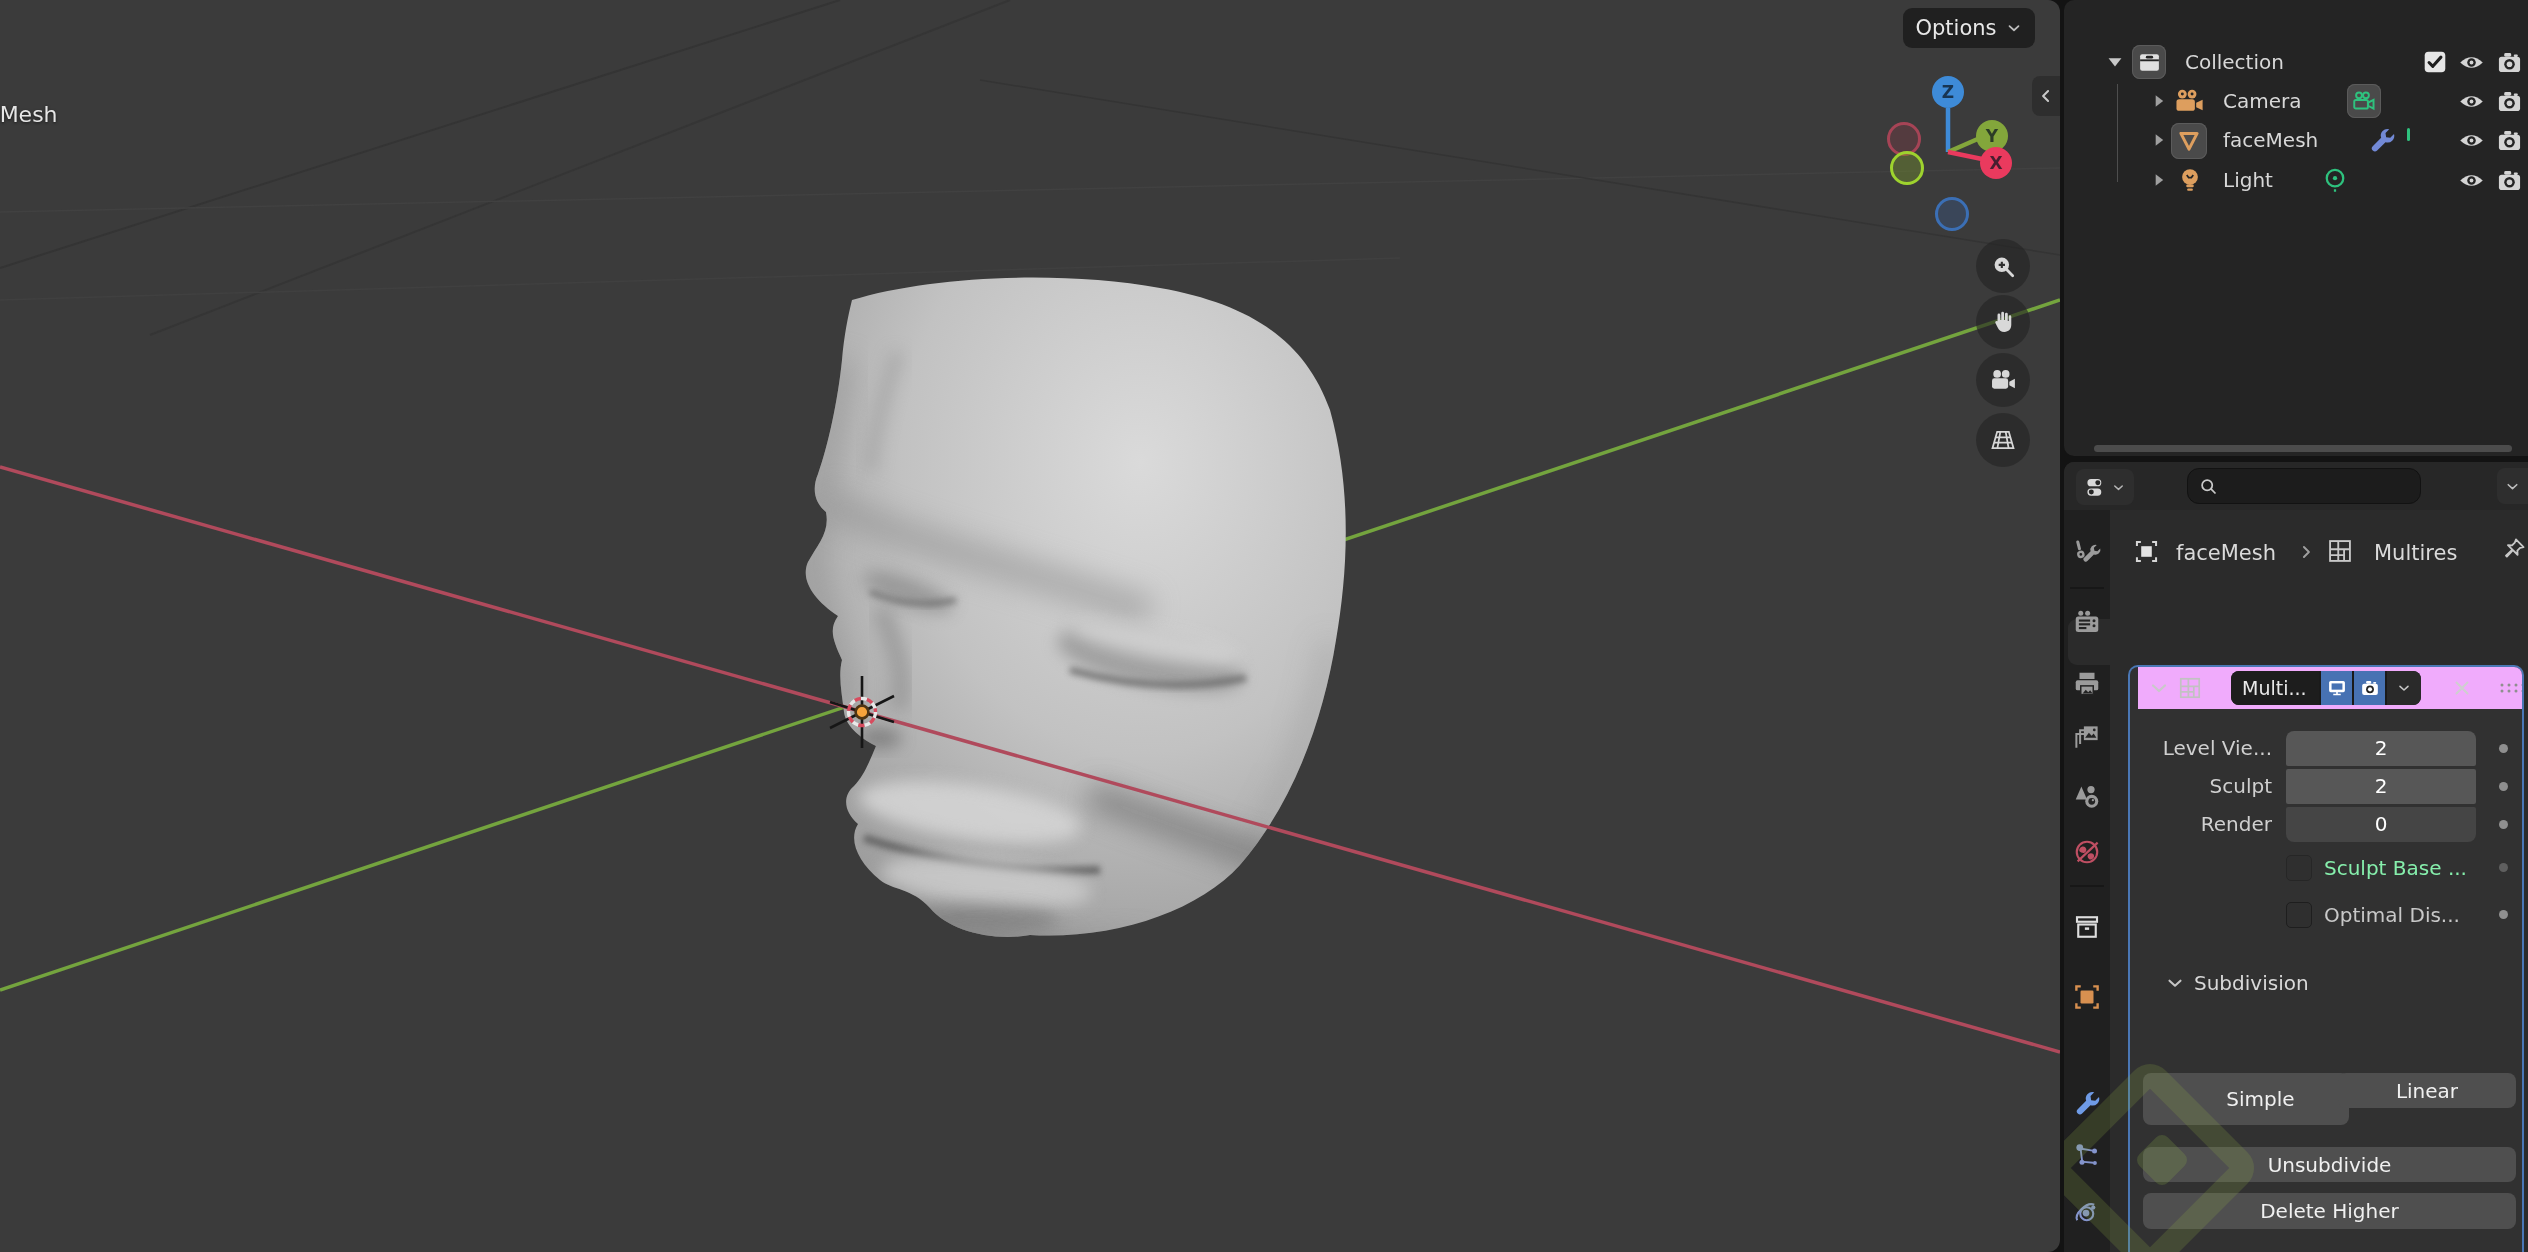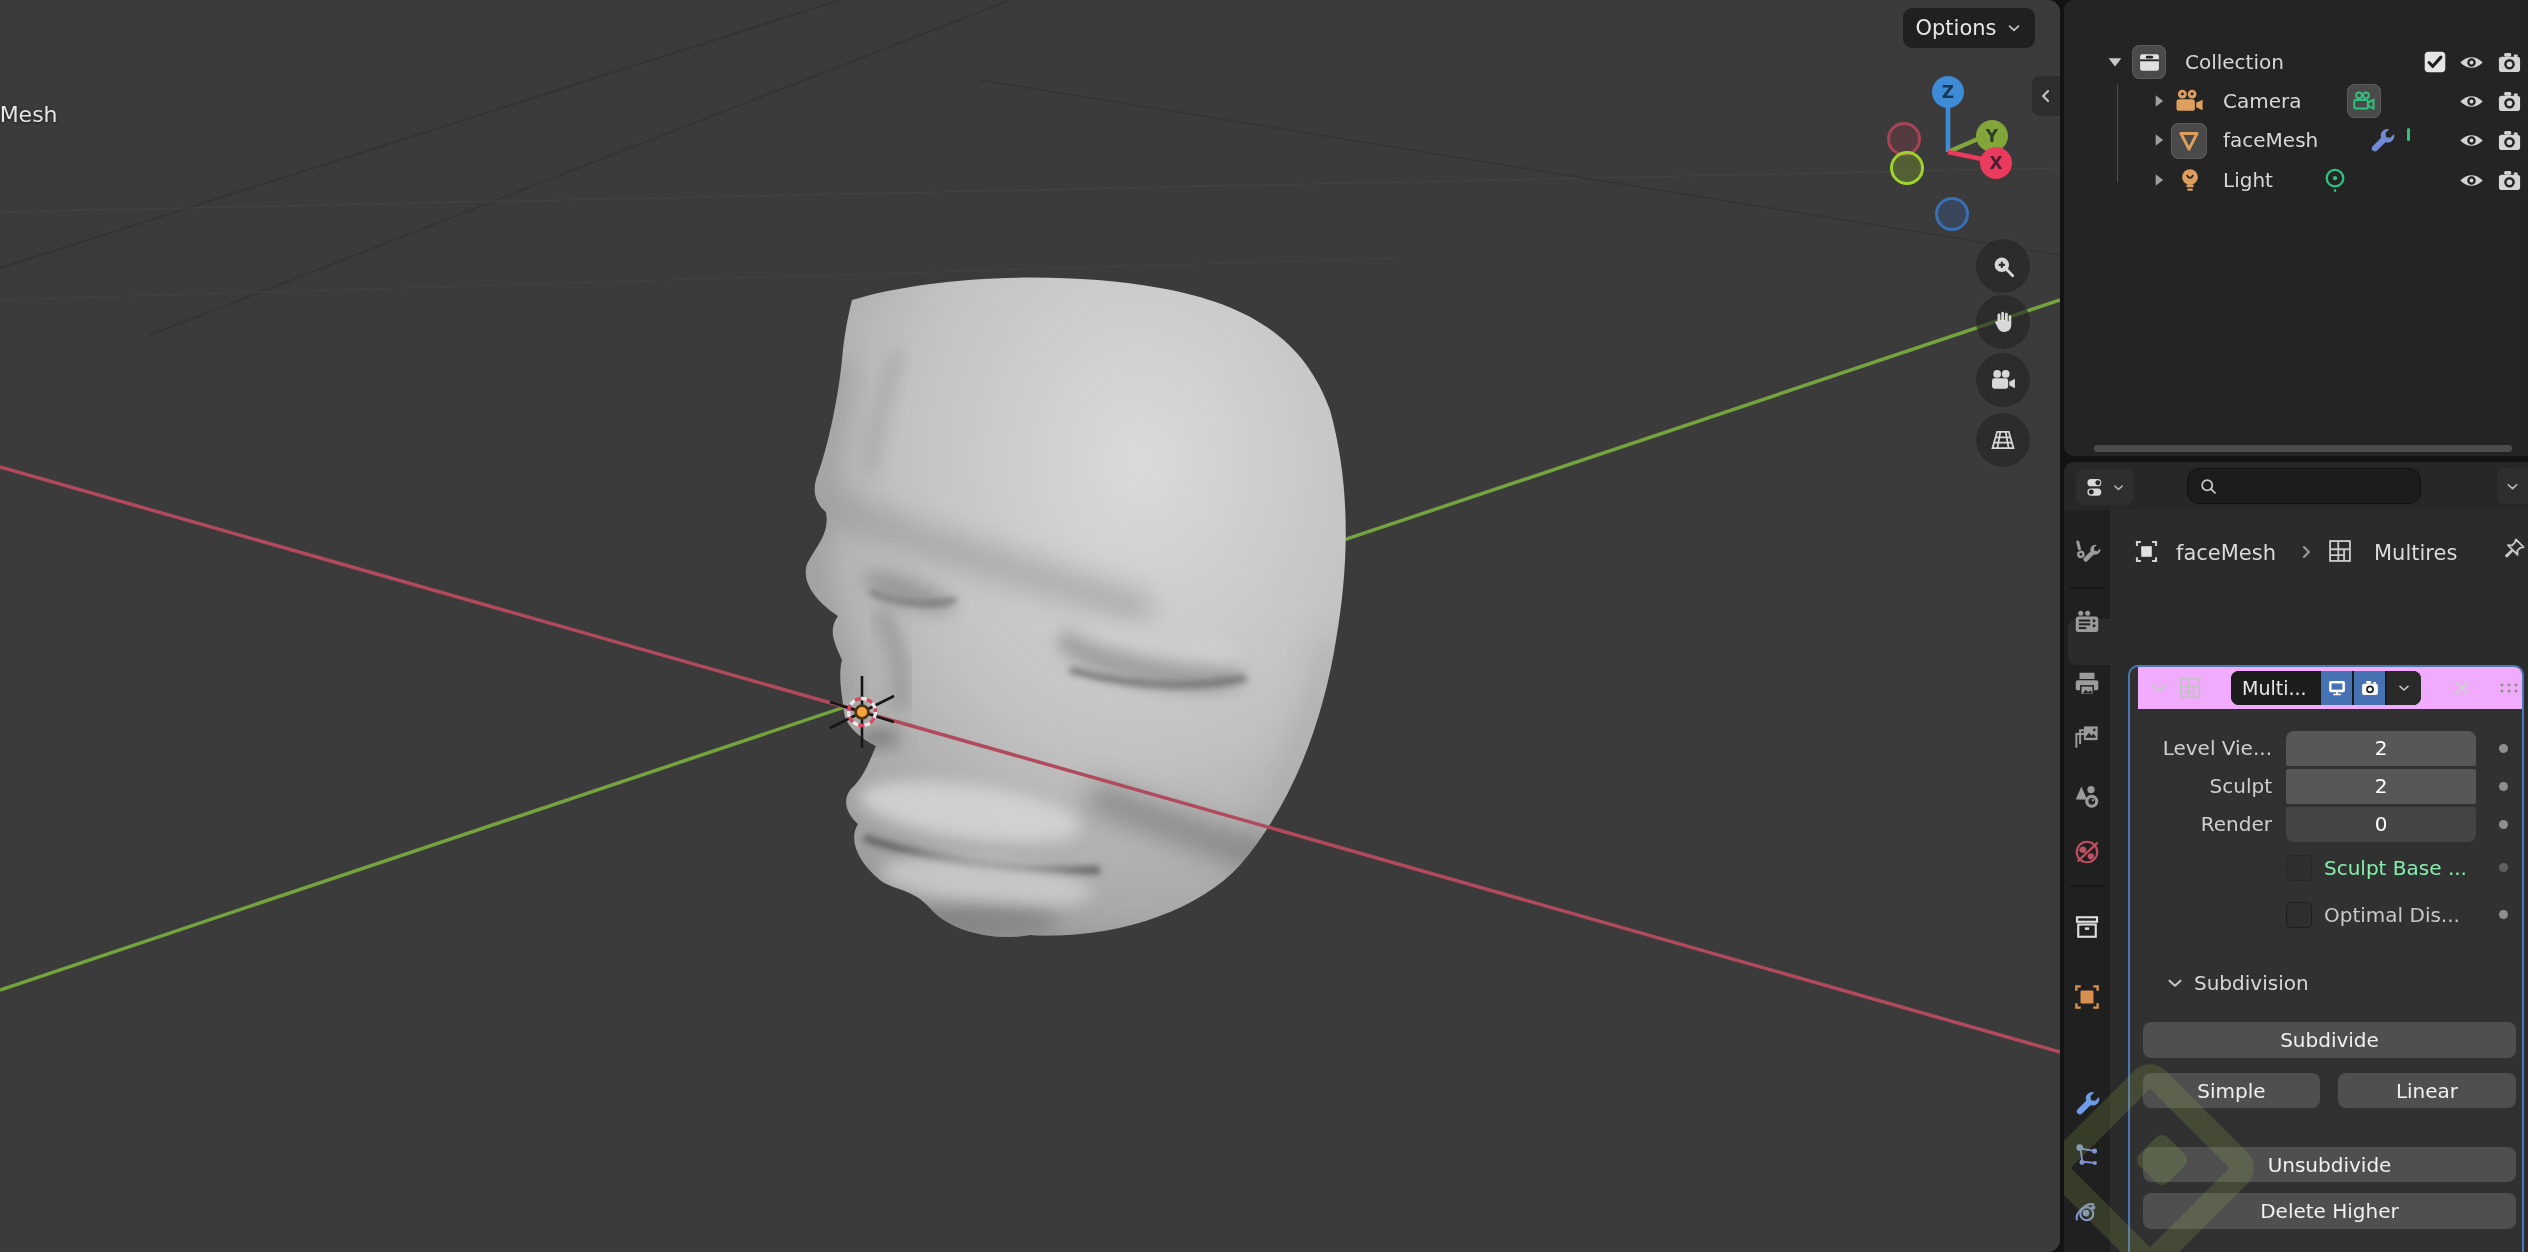--- a/index.html
+++ b/index.html
@@ -102,21 +102,21 @@
   .anim-dot.dim{background:#5f5f5f;}
   .cb{position:absolute;left:156px;width:26px;height:26px;background:#2f2f2f;border:1px solid #1e1e1e;border-radius:5px;box-sizing:border-box;}
   .cb.disabled{opacity:.55;}
   .cb-label{position:absolute;left:194px;font-size:20px;height:26px;line-height:26px;color:#c8c8c8;white-space:nowrap;}
   .cb-label.disabled{color:#86efac;text-align:center;}
   #subdiv-chev{left:34px;top:305px;width:22px;height:22px;color:#c5c5c5;}
   #subdiv-title{left:64px;top:301px;font-size:20px;color:#d8d8d8;height:30px;line-height:30px;}
   .pbtn{position:absolute;background:#4f4f4f;border-radius:8px;color:#f0f0f0;font-size:20px;
     display:flex;align-items:center;justify-content:center;}
   #btn-subdivide{left:13px;top:355px;width:373px;height:36px;}
-  #btn-simple{left:13px;top:406px;width:177px;height:35px;}
+  #btn-simple{left:13px;top:406px;width:177px;height:52px;padding-left:29px;}
   #btn-linear{left:208px;top:406px;width:178px;height:35px;}
   #btn-unsubdivide{left:13px;top:480px;width:373px;height:35px;}
   #btn-delete-higher{left:13px;top:526px;width:373px;height:36px;}
 
   
   #wm-outer{left:6px;top:626px;width:112px;height:112px;border:24px solid rgba(143,176,72,.20);border-radius:22px;
     transform:rotate(45deg);pointer-events:none;z-index:10;}
   #wm-inner{left:78px;top:678px;width:40px;height:40px;background:rgba(143,176,72,.22);border-radius:8px;
     transform:rotate(45deg);pointer-events:none;z-index:10;}
 
@@ -759,21 +759,20 @@
       <div class="cb-label" style="top:235px">Optimal Dis...</div>
       <div class="anim-dot" style="top:243px"></div>
 
       <span id="subdiv-chev" class="abs icon">
           <svg viewBox="0 0 24 24" fill="none" stroke="currentColor" stroke-width="2.3" stroke-linecap="round" stroke-linejoin="round">
             <path d="M6 9.5l6 5.5 6-5.5"></path>
           </svg>
         </span>
       <div id="subdiv-title" class="abs">Subdivision</div>
 
-      <div id="btn-subdivide" class="pbtn">Subdivide</div>
       <div id="btn-simple" class="pbtn">Simple</div>
       <div id="btn-linear" class="pbtn">Linear</div>
       <div id="btn-unsubdivide" class="pbtn">Unsubdivide</div>
       <div id="btn-delete-higher" class="pbtn">Delete Higher</div>
     </div>
 
     <div id="wm-outer" class="abs"></div>
     <div id="wm-inner" class="abs"></div>
   </div>
 </div>

